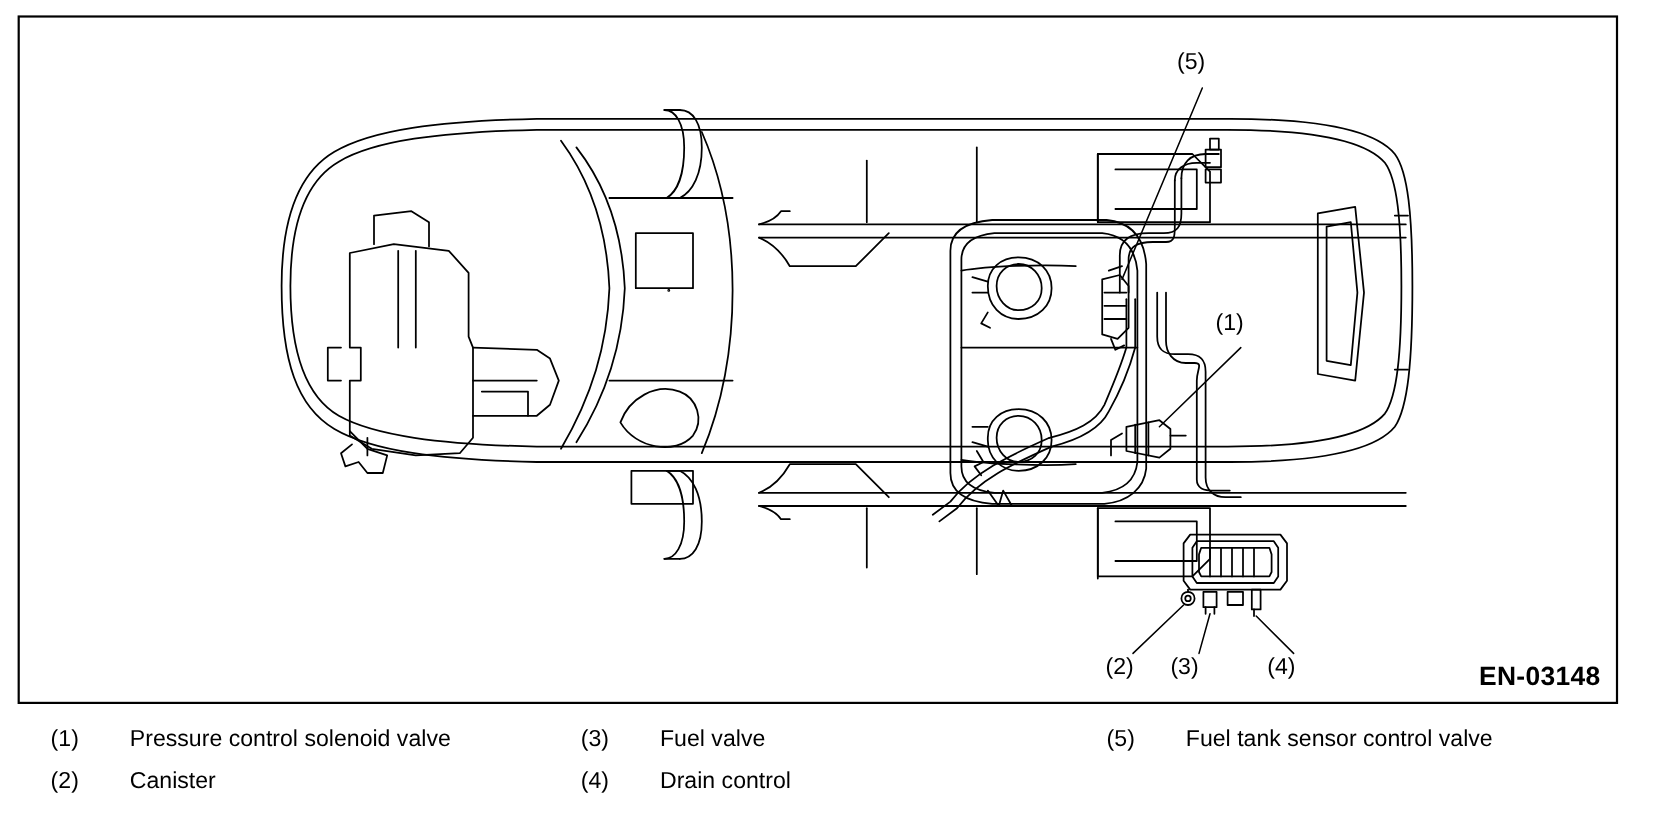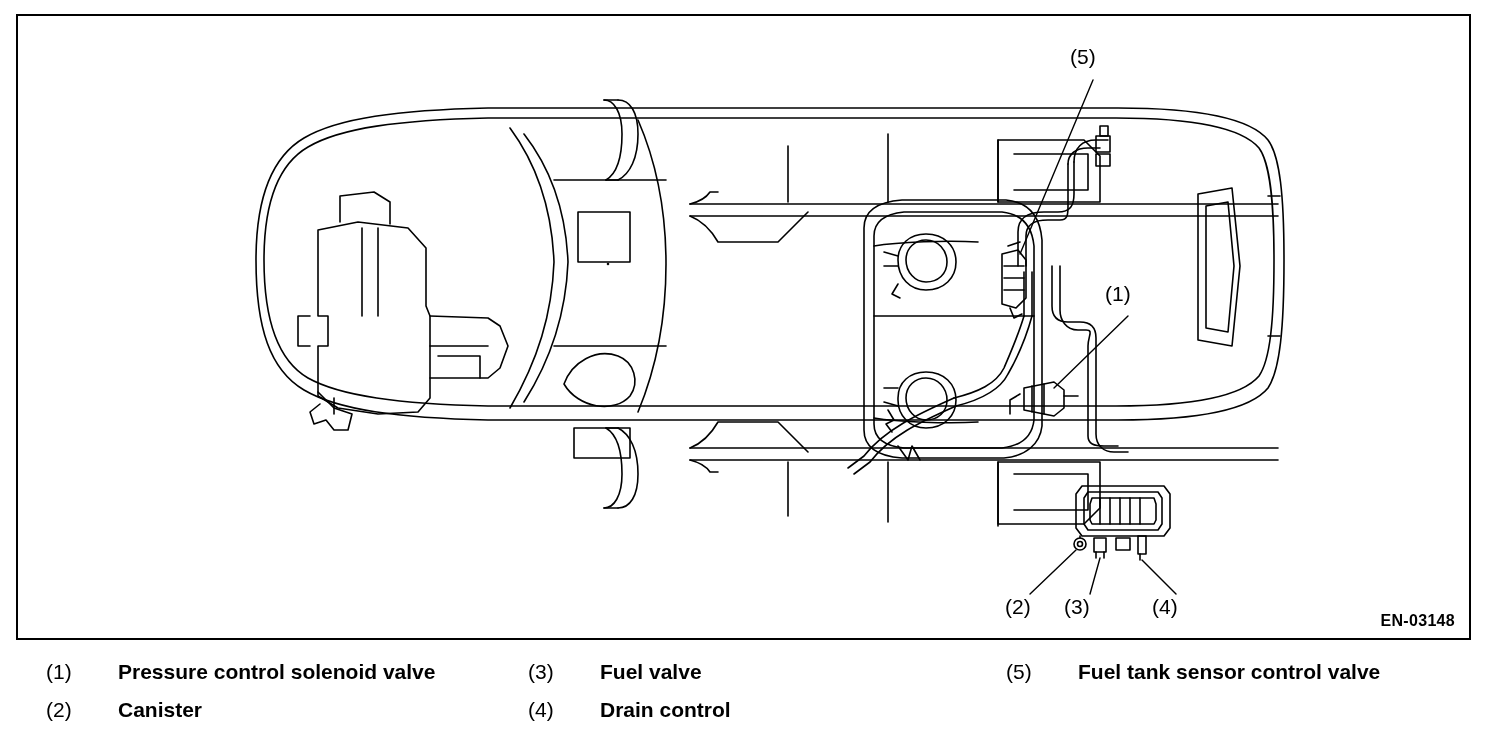--- a/index.html
+++ b/index.html
@@ -33,21 +33,21 @@
   #figure-svg {
     position: absolute;
     left: 0;
     top: 0;
   }
   
   #figure-id {
     position: absolute;
     right: 14px;
     bottom: 8px;
-    font-size: 16px;
+    font-size: 24px;
     font-weight: bold;
     letter-spacing: 0.3px;
   }
   
   #legend {
     position: absolute;
     left: 16px;
     top: 660px;
     width: 1460px;
     height: 80px;
@@ -64,21 +64,20 @@
     align-items: baseline;
     height: 38px;
     font-size: 21px;
   }
   .legend-num {
     width: 72px;
     flex: 0 0 72px;
   }
   .legend-label {
     white-space: nowrap;
-    font-weight: bold;
   }
   
   .callout-text {
     position: absolute;
     font-size: 21px;
     line-height: 1;
   }
 </style>
 </head>
 <body>

